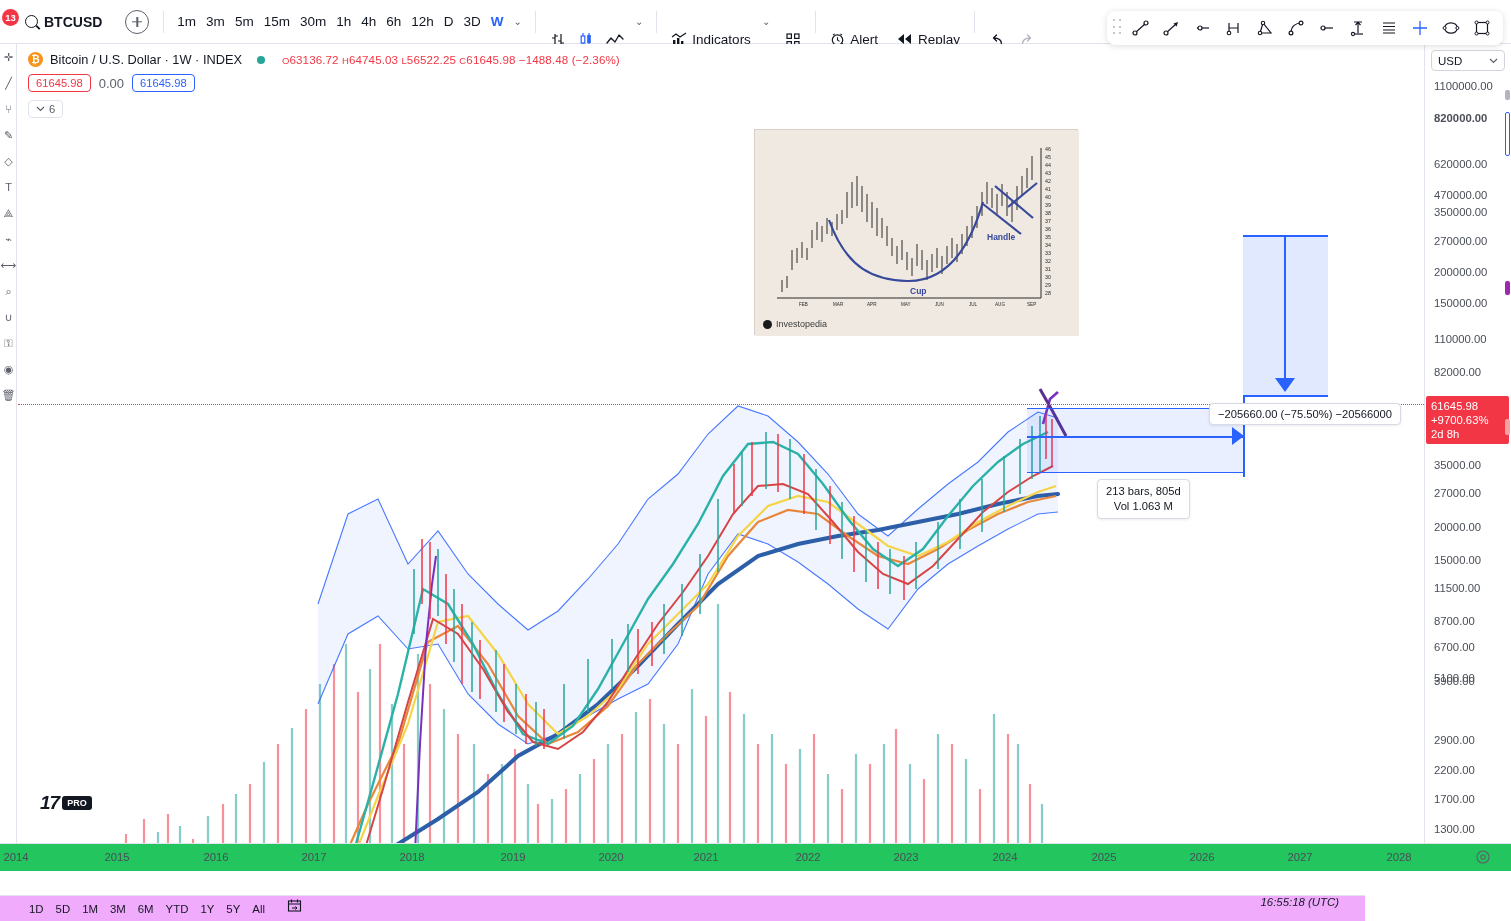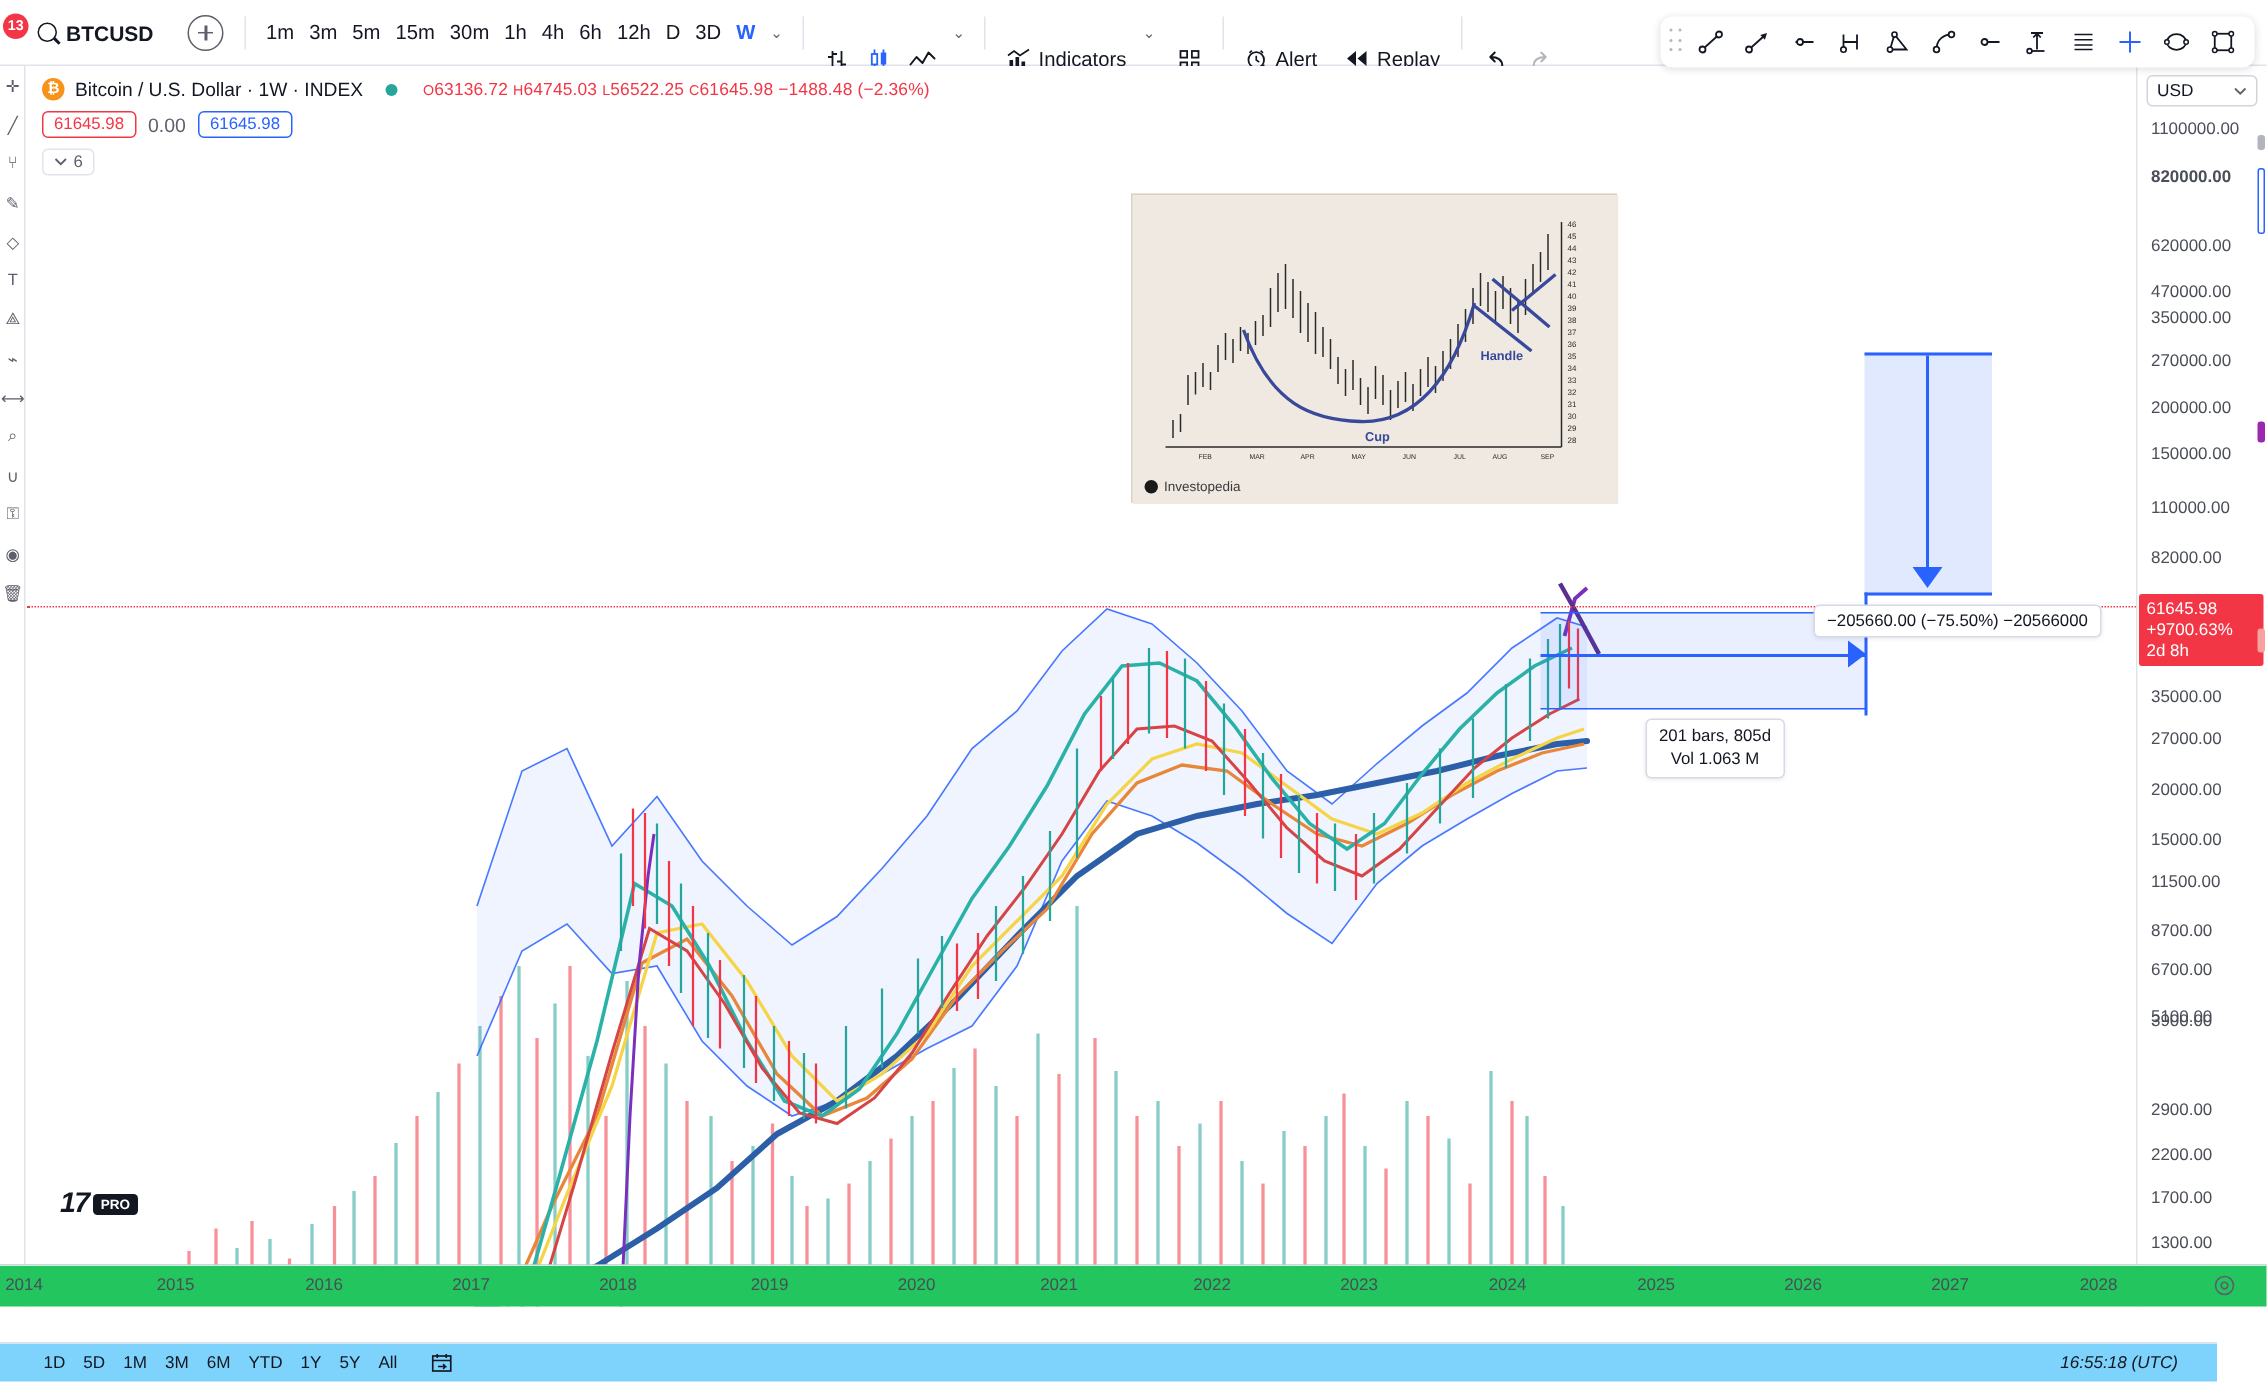--- a/index.html
+++ b/index.html
@@ -81,22 +81,22 @@
     border-radius:2px; padding:3px 5px; font-size:11.3px; line-height:14px; z-index:9; }
 
   
   .taxis { position:absolute; left:0; bottom:0; width:1511px; height:28px;
     border-top:1px solid #e0e3eb; background:#22c55e; z-index:8; }
   .ttick { position:absolute; top:7px; font-size:11.3px; color:#4a4e57; transform:translateX(-50%); }
   .tgear { position:absolute; right:18px; top:5px; width:18px; height:18px; cursor:pointer;
     color:#5d606b; }
 
   
-  .bottombar { position:absolute; left:0; bottom:0; width:1478px; height:26px;
-    border-top:1px solid #e0e3eb; background:#7dd3fc; display:flex; align-items:center; }
+  .bottombar { position:absolute; left:0; bottom:0; width:1365px; height:26px;
+    border-top:1px solid #e0e3eb; background:#f0abfc; display:flex; }
   .rng { font-size:11.4px; color:#131722; padding:2px 5px; border-radius:3px; cursor:pointer;
     margin-left:2px; }
   .clock { position:absolute; right:26px; font-size:11.4px; color:#131722;font-style:italic; }
 
   
   .invest { position:absolute; left:754px; top:129px; width:324px; height:206px;
     background:#efe9e1; border:1px solid #d8d0c4; z-index:11; }
   .invest .wm { position:absolute; left:8px; bottom:5px; font-size:9px; color:#3b3b3b;
     display:flex; align-items:center; gap:4px; }
   .invest .wmdot { width:9px;height:9px;border-radius:50%;background:#1a1a1a; display:inline-block;}
@@ -764,21 +764,21 @@
   </div>
 </div>
 
 <div class="measbox"></div>
 <div class="arrowline"></div>
 <div class="arrowhead"></div>
 <div class="vline"></div>
 
 <div class="tip tip1">−205660.00 (−75.50%) −20566000</div>
 <div class="tip tip2">
-  <div>201 bars, 805d</div>
+  <div>213 bars, 805d</div>
   <div>Vol 1.063 M</div>
 </div>
 
 <div class="projbox"></div>
 <div class="projline"></div>
 <div class="projhead"></div>
 
 <div class="bottombar">
   <div id="ranges" style="display:flex;align-items:center;margin-left:22px;">
       <div class="rng">1D</div>

